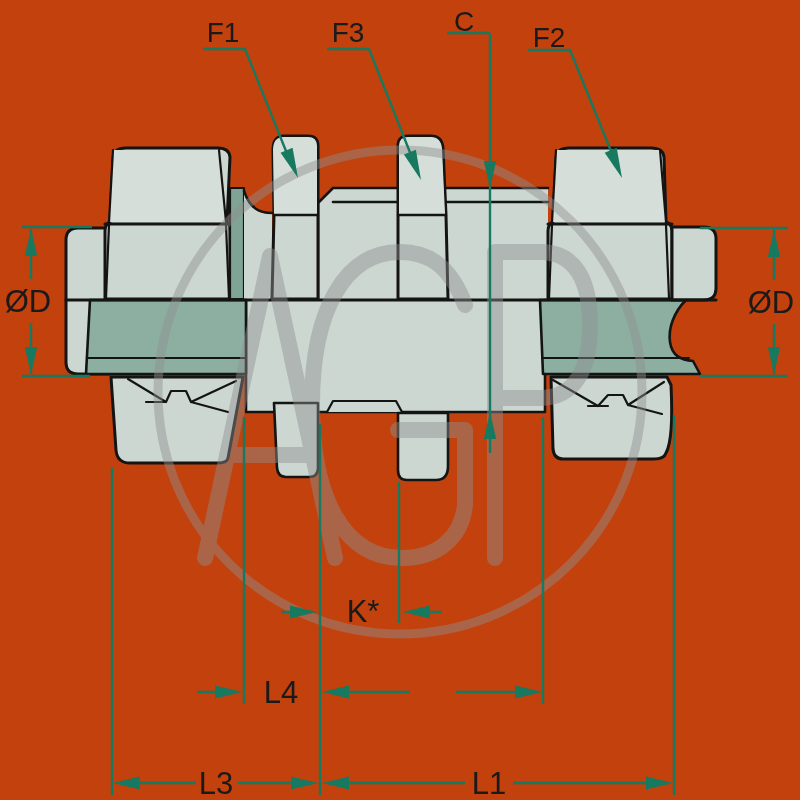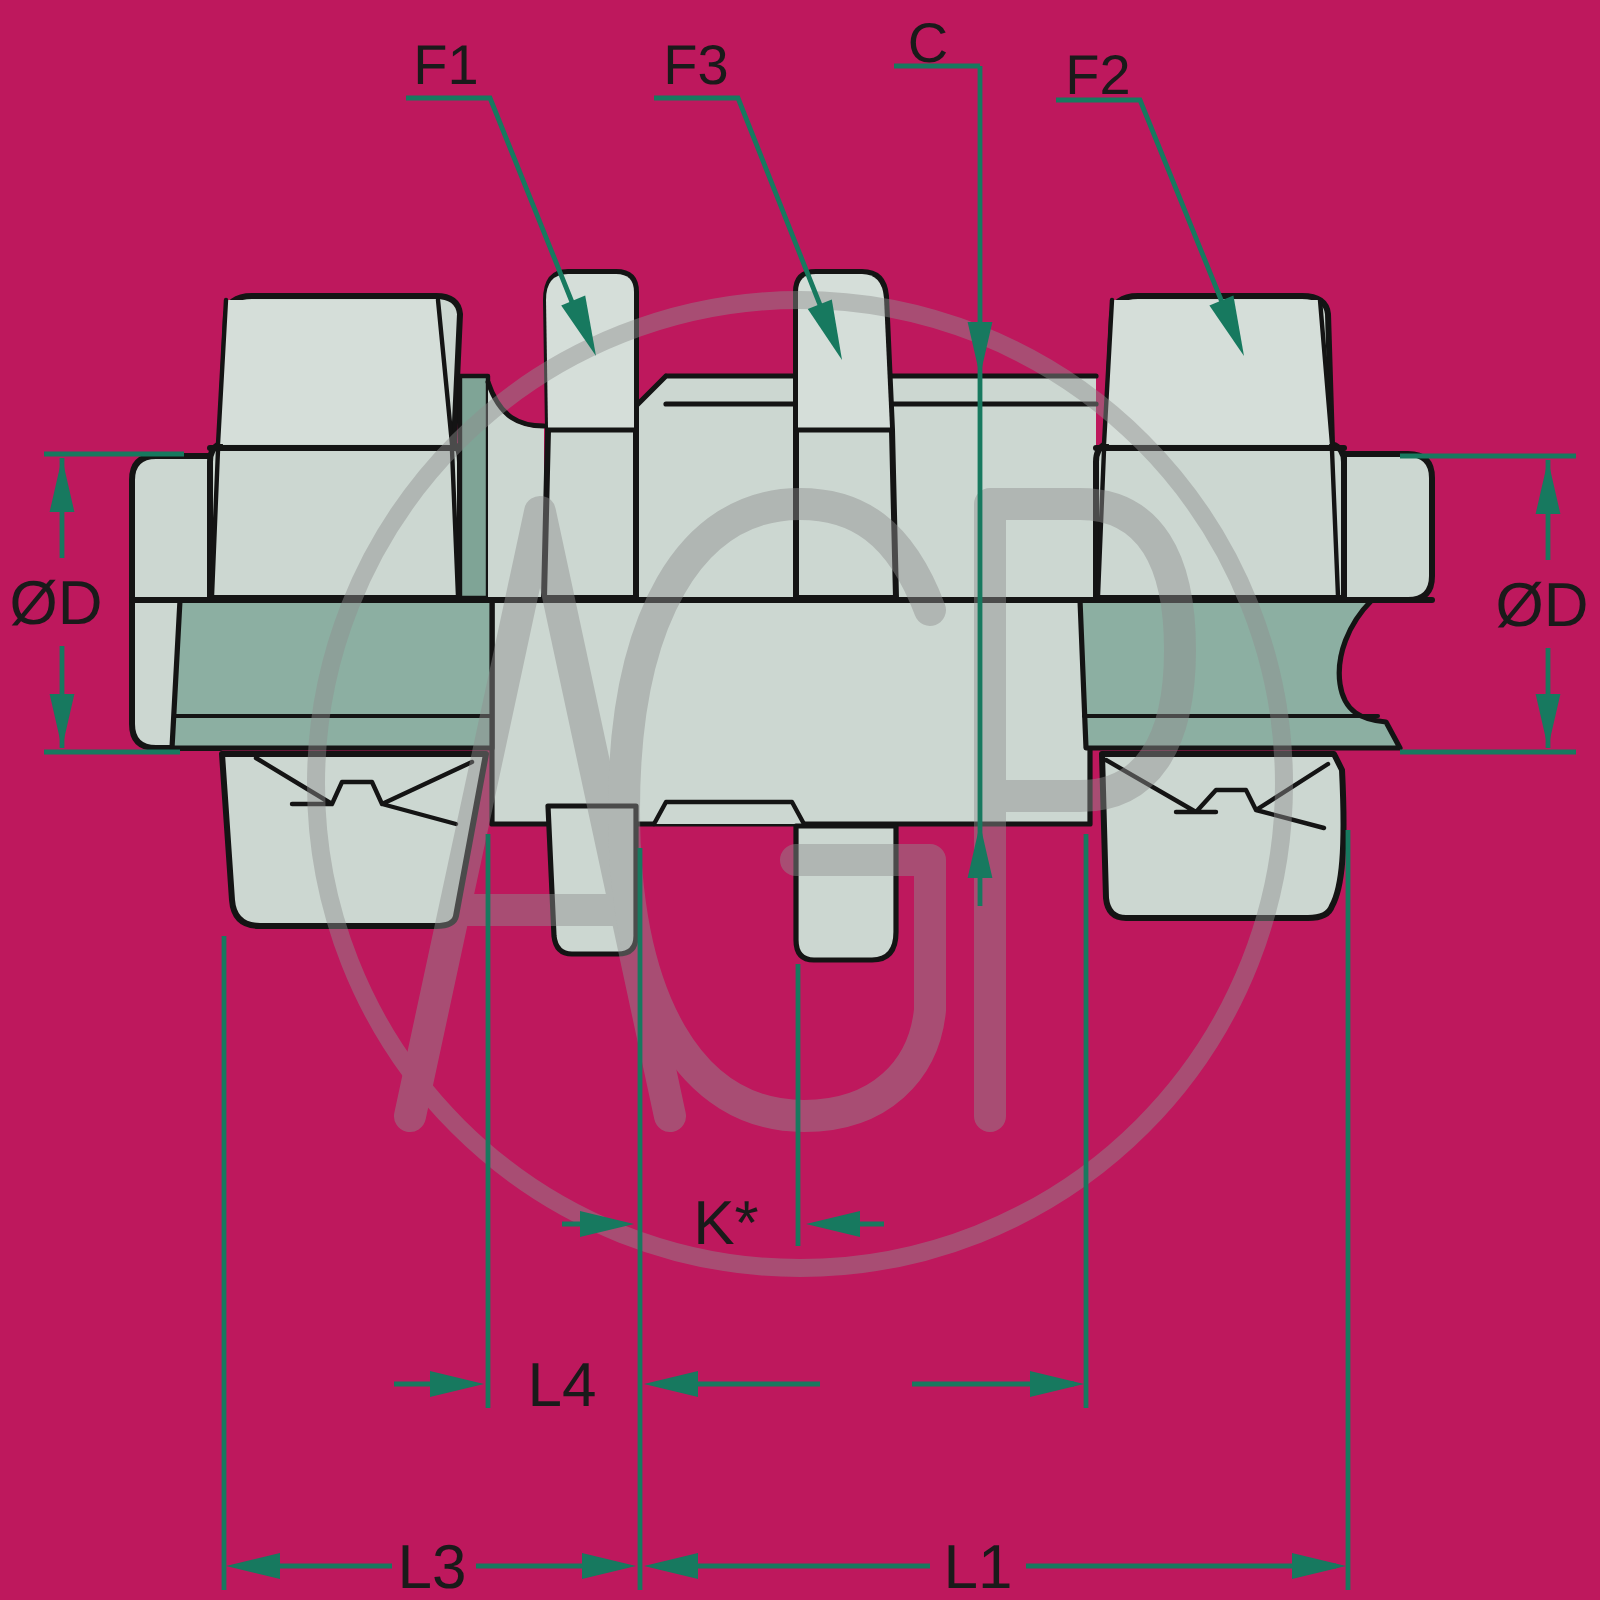--- a/index.html
+++ b/index.html
@@ -1,16 +1,16 @@
 <!DOCTYPE html>
 <html><head>
 <meta charset="utf-8">
 <style>
   html,body{margin:0;padding:0;background:#ffffff;}
-  .stage{width:800px;height:800px;position:relative;background:#be185d;overflow:hidden;
+  .stage{width:800px;height:800px;position:relative;background:#c2410c;overflow:hidden;
          font-family:"Liberation Sans", sans-serif;}
   svg{display:block;}
   text{font-family:"Liberation Sans", sans-serif;fill:#1a1a1a;}
   .callout-label{font-size:28px;}
   .dim-label{font-size:31px;}
 </style>
 </head>
 <body>
 
 <div class="stage">

